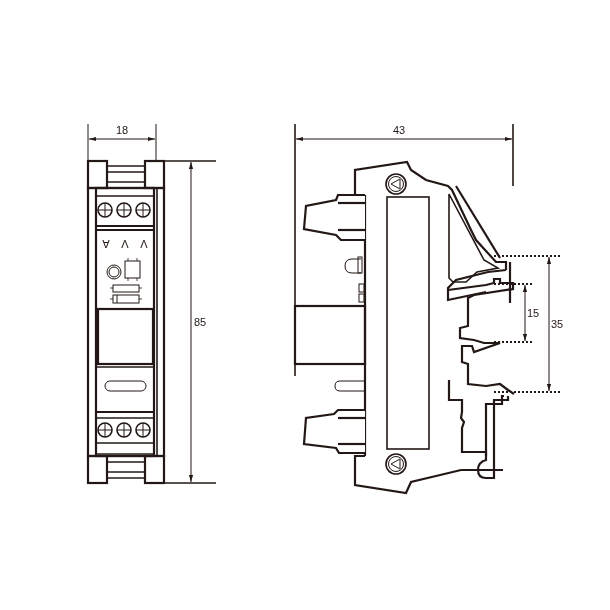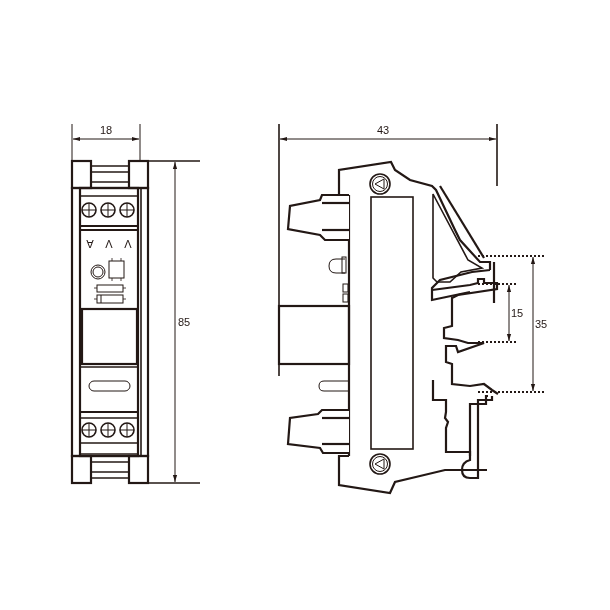--- a/index.html
+++ b/index.html
@@ -1,17 +1,17 @@
 <!DOCTYPE html>
 <html><head>
 <meta charset="utf-8">
 <style>
   html, body { margin: 0; padding: 0; background: #ffffff; }
   body { width: 610px; height: 610px; overflow: hidden; font-family: "Liberation Sans", sans-serif; }
-  #canvas { position: absolute; left: 0; top: 0; width: 494px; height: 610px; }
+  #canvas { position: absolute; left: 16px; top: 0; width: 494px; height: 610px; }
   svg text { font-family: "Liberation Sans", sans-serif; font-size: 11px; fill: #231815; }
   .thick { stroke: #231815; stroke-width: 2.2; fill: none; stroke-linejoin: miter; }
   .med { stroke: #231815; stroke-width: 1.6; fill: none; }
   .thin { stroke: #231815; stroke-width: 1; fill: none; }
   .hair { stroke: #231815; stroke-width: 0.8; fill: none; }
   .dot { stroke: #231815; stroke-width: 2; fill: none; stroke-dasharray: 2 2; }
   .fillw { fill: #ffffff; }
 </style>
 </head>
 <body>

